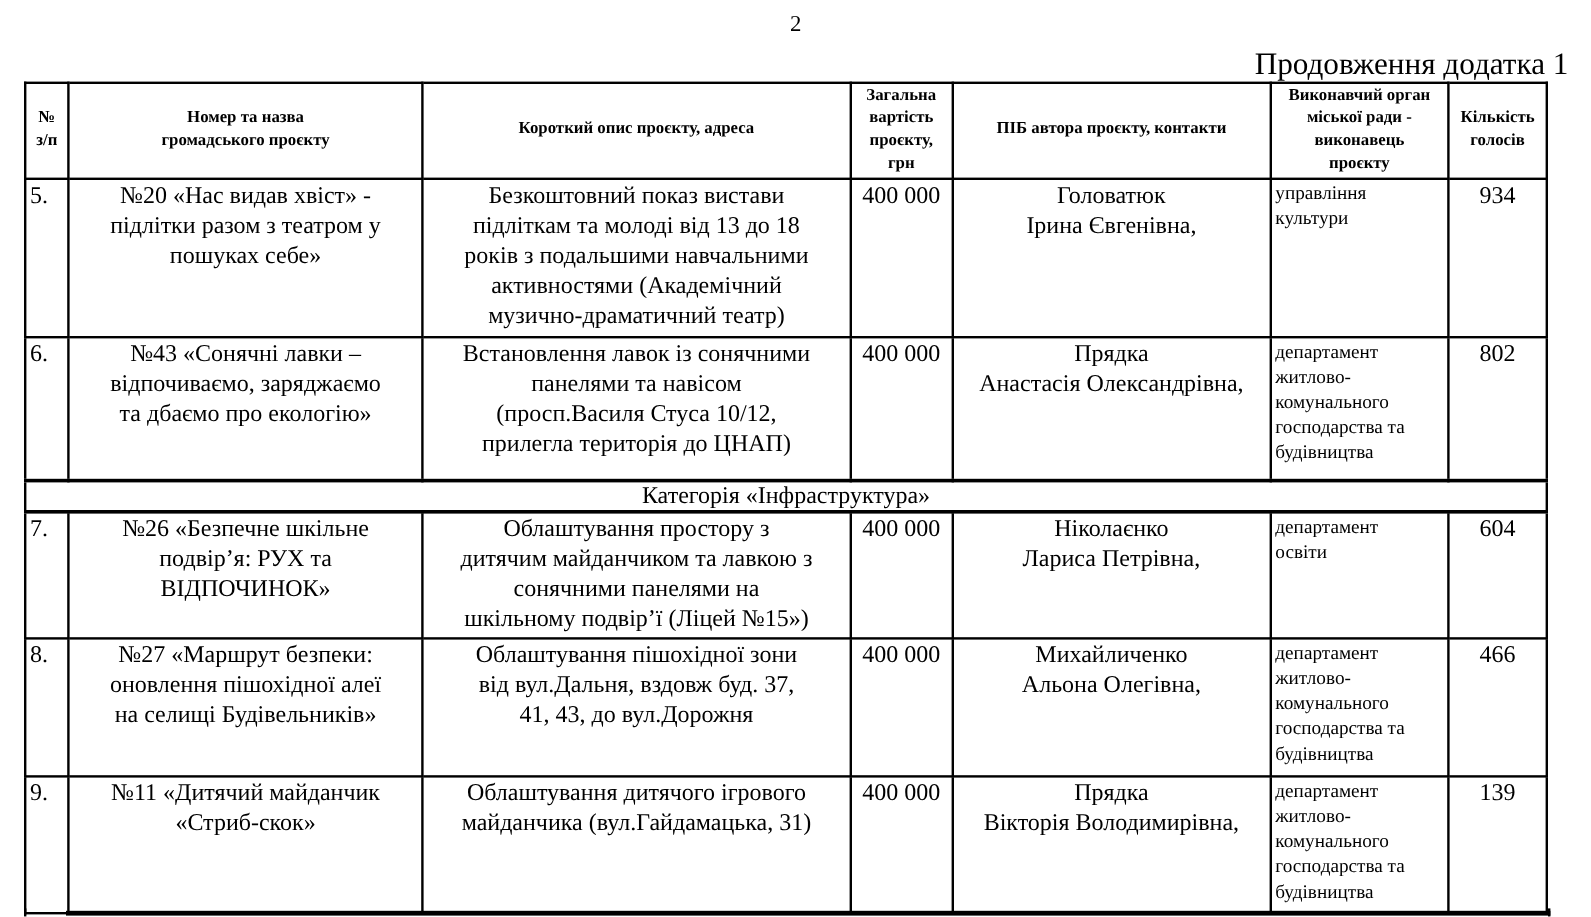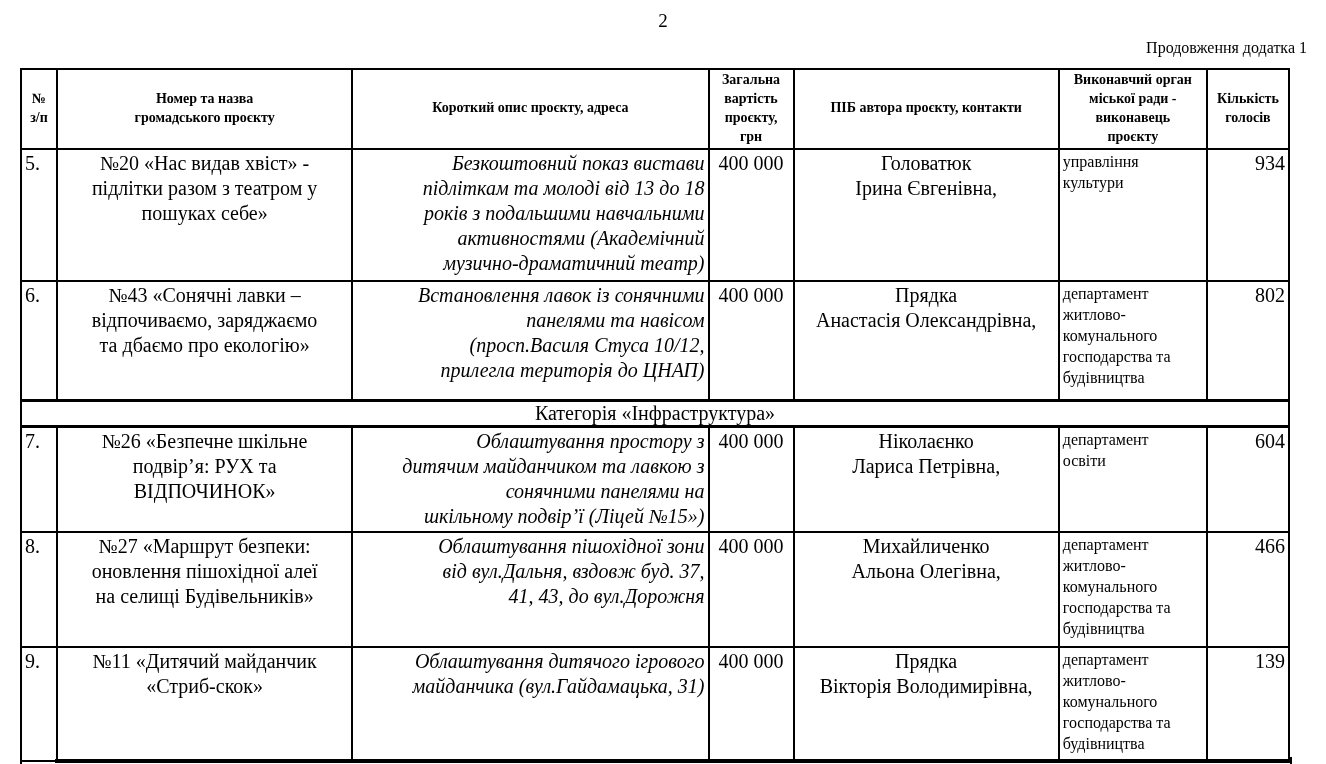--- a/index.html
+++ b/index.html
@@ -21,21 +21,21 @@
     top: 10px;
     left: 0;
     width: 100%;
     text-align: center;
     font-size: 19px;
   }
   .continuation {
     position: absolute;
     top: 39px;
     right: 19px;
-    font-size: 16px;
+    font-size: 26px;
   }
   table.main {
     position: absolute;
     left: 20px;
     top: 68px;
     width: 1270px;
     border-collapse: collapse;
     table-layout: fixed;
   }
   .main th, .main td {
@@ -54,25 +54,25 @@
     margin-top: 16px;
   }
   .main td {
     font-size: 20px;
     line-height: 1.25;
     vertical-align: top;
     padding: 1px 3px;
   }
   .col-num   { text-align: left; padding-left: 3px; }
   .col-name  { text-align: center; }
-  .col-desc  { text-align: right; padding-left: 5px; font-style: italic; }
+  .col-desc  { text-align: center; padding-left: 5px; }
   .col-cost  { text-align: center; padding-left: 1px; padding-right: 1px; margin-left: 37px; }
   .col-author{ text-align: center; }
   .col-exec  { font-size: 16px !important; line-height: 1.32 !important; }
-  .col-votes { text-align: right; }
+  .col-votes { text-align: center; }
   .category-cell {
     font-weight: normal;
     text-align: center;
     font-size: 20px !important;
     line-height: 1.05 !important;
     border-top: 3px solid #000 !important;
     border-bottom: 3px solid #000 !important;
     padding: 1px 0 !important;
     vertical-align: middle !important;
   }

